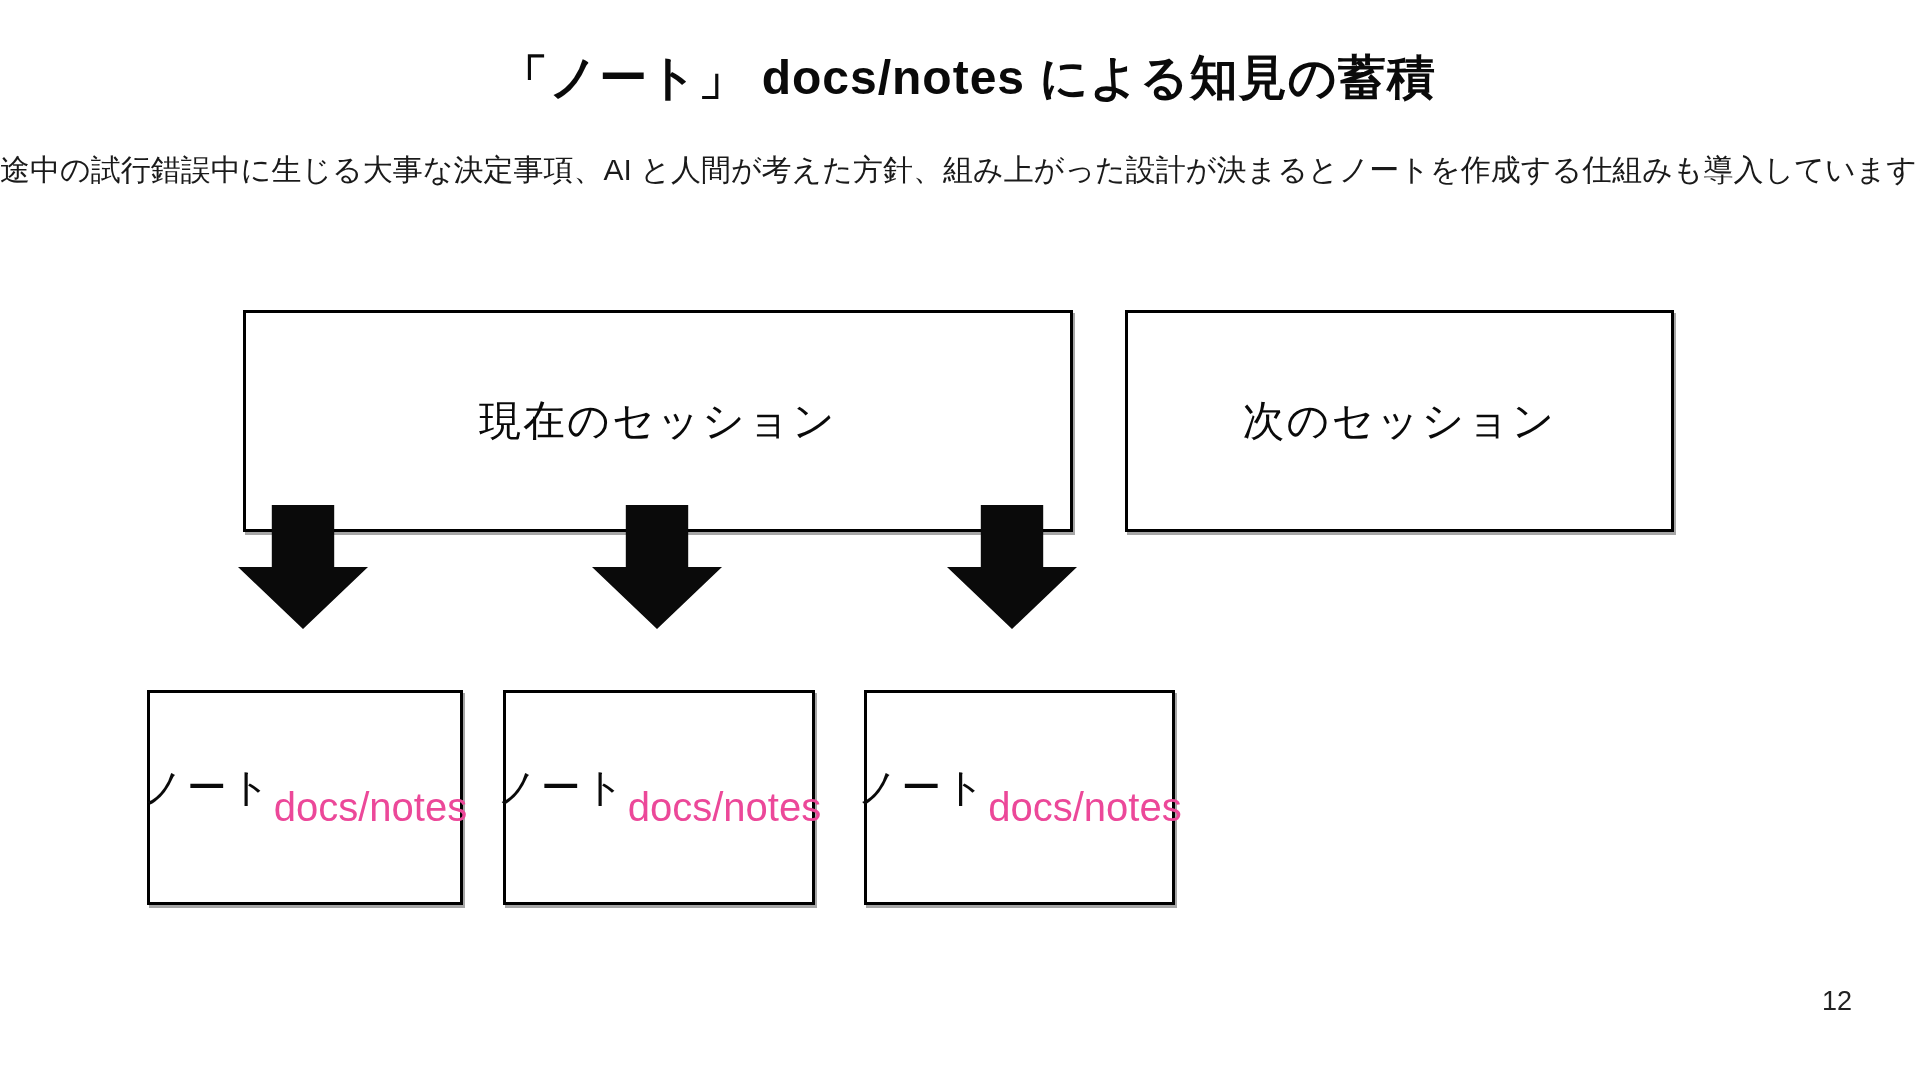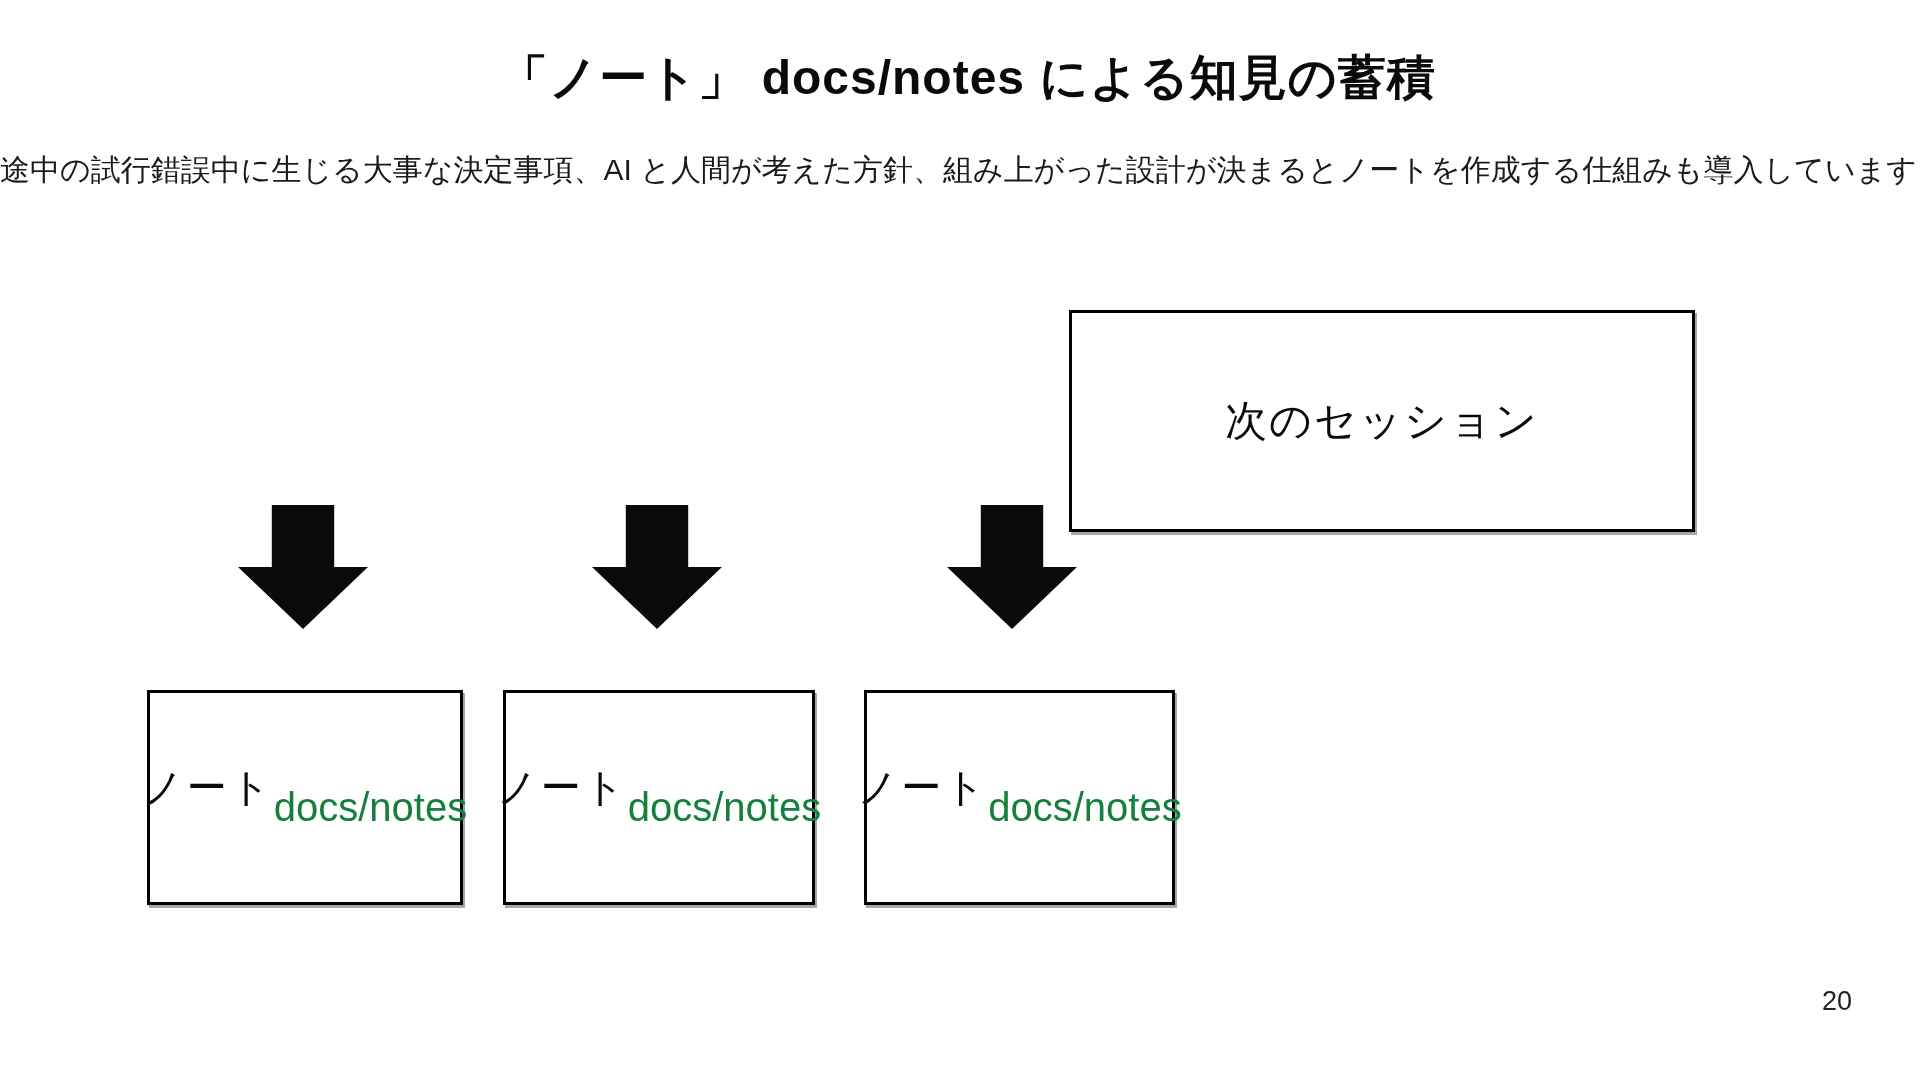--- a/index.html
+++ b/index.html
@@ -49,22 +49,22 @@
     align-items: center;
     justify-content: center;
   }
 
   .box-current {
     left: 243px; top: 310px;
     width: 830px; height: 222px;
   }
 
   .box-next {
-    left: 1069px; top: 310px;
-    width: 626px; height: 222px;
+    left: 1125px; top: 310px;
+    width: 549px; height: 222px;
   }
 
   .session-label {
     font-size: 42px;
     color: #0a0a0a;
     letter-spacing: 2px;
     white-space: nowrap;
   }
 
   .down-arrow {
@@ -108,21 +108,21 @@
 
   .note-title {
     font-size: 40px;
     color: #0a0a0a;
     letter-spacing: 3px;
     line-height: 1.4;
     white-space: nowrap;
   }
   .note-subtitle {
     font-size: 40px;
-    color: #15803d;
+    color: #ec4899;
     line-height: 1.3;
     white-space: nowrap;
     margin-top: 41px;
   }
 
   .page-number {
     position: absolute;
     left: 1822px;
     top: 986px;
     font-size: 27px;
@@ -131,20 +131,23 @@
 </style>
 </head>
 <body>
 
 <div class="slide">
 
   <div class="slide-title">「ノート」 docs/notes による知見の蓄積</div>
 
   <div class="slide-subtitle">途中の試行錯誤中に生じる大事な決定事項、AI と人間が考えた方針、組み上がった設計が決まるとノートを作成する仕組みも導入しています。</div>
 
+  <div class="box box-current">
+    <span class="session-label">現在のセッション</span>
+  </div>
 
   <div class="box box-next">
     <span class="session-label">次のセッション</span>
   </div>
 
   <div class="down-arrow a1"></div>
   <div class="down-arrow a2"></div>
   <div class="down-arrow a3"></div>
 
 
@@ -156,15 +159,15 @@
   <div class="note-box n2">
     <span class="note-title">ノート</span>
     <span class="note-subtitle">docs/notes</span>
   </div>
 
   <div class="note-box n3">
     <span class="note-title">ノート</span>
     <span class="note-subtitle">docs/notes</span>
   </div>
 
-  <div class="page-number">20</div>
+  <div class="page-number">12</div>
 
 </div>
 
 </body></html>

